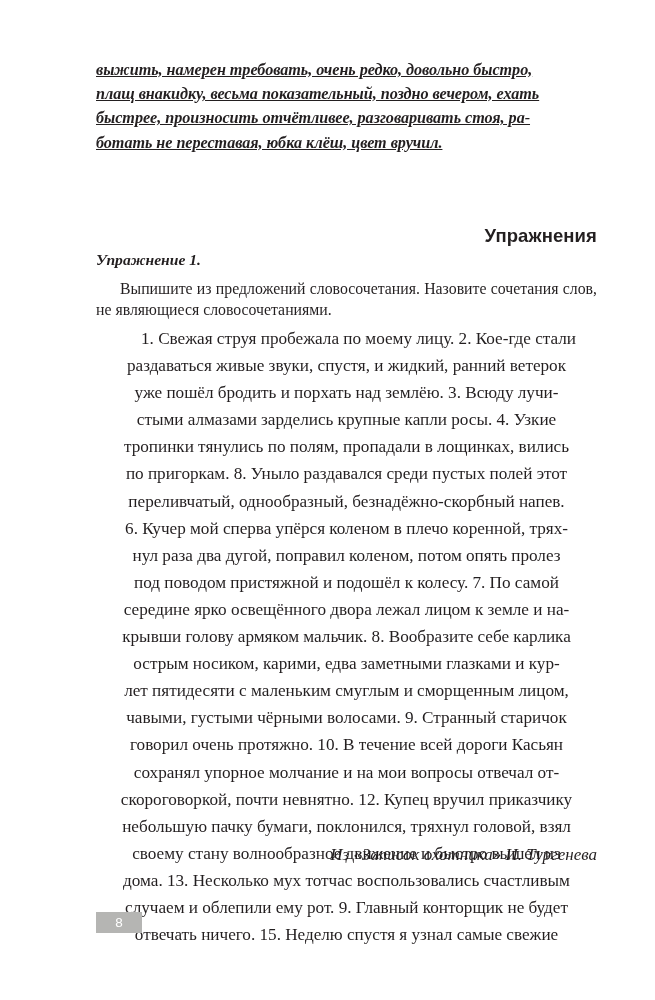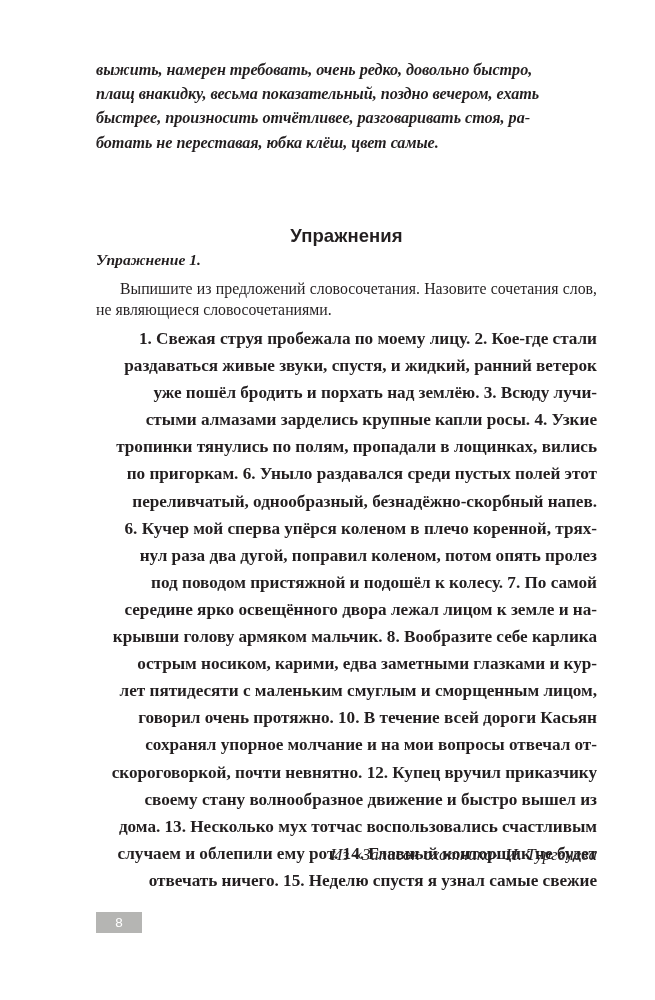--- a/index.html
+++ b/index.html
@@ -37,32 +37,33 @@
     width: 501px;
     font-family: "Liberation Serif", "DejaVu Serif", serif;
     font-style: italic;
     font-weight: 600;
     font-size: 16.2px;
     line-height: 24.2px;
     text-align: justify;
     text-justify: inter-word;
     letter-spacing: -0.05px;
     color: #231f20;
+    text-decoration: underline;
   }
   .vocab-block .last-line {
     text-align: left;
   }
 
   
   .section-heading {
     position: absolute;
     top: 212px;
     left: 0;
     width: 501px;
-    text-align: center;
+    text-align: right;
     font-family: "Liberation Sans", "DejaVu Sans", sans-serif;
     font-weight: bold;
     font-size: 18.5px;
     line-height: 24px;
     color: #231f20;
     letter-spacing: 0.1px;
   }
 
   
   .exercise-label {
@@ -104,22 +105,21 @@
     text-justify: inter-word;
     color: #231f20;
     letter-spacing: -0.02px;
   }
   .body-paragraph .line {
     display: block;
     white-space: nowrap;
   }
   .body-paragraph .line.stretch {
     display: flex;
-    justify-content: flex-end;
-    font-weight: bold;
+    justify-content: center;
   }
   .body-paragraph .line.stretch > span {
     white-space: pre;
   }
   .body-paragraph .line.indent {
     padding-left: 24px;
   }
 
   
   .attribution {
@@ -156,21 +156,21 @@
 </head>
 <body>
 
 <div class="page">
   <div class="content">
 
     <div class="vocab-block">
       <div>выжить, намерен требовать, очень редко, довольно быстро,</div>
       <div>плащ внакидку, весьма показательный, поздно вечером, ехать</div>
       <div>быстрее, произносить отчётливее, разговаривать стоя, ра-</div>
-      <div class="last-line">ботать не переставая, юбка клёш, цвет самые.</div>
+      <div class="last-line">ботать не переставая, юбка клёш, цвет вручил.</div>
     </div>
 
     <h1 class="section-heading">Упражнения</h1>
 
     <div class="exercise-label">Упражнение 1.</div>
 
     <div class="exercise-instruction">
       <span>Выпишите из предложений словосочетания. Назовите сочетания слов, не являющиеся словосочетаниями.</span>
     </div>
 
@@ -184,21 +184,21 @@
       <span class="line stretch">
           <span>уже пошёл бродить и порхать над землёю. 3. Всюду лучи-</span>
         </span>
       <span class="line stretch">
           <span>стыми алмазами зарделись крупные капли росы. 4. Узкие</span>
         </span>
       <span class="line stretch">
           <span>тропинки тянулись по полям, пропадали в лощинках, вились</span>
         </span>
       <span class="line stretch">
-          <span>по пригоркам. 6. Уныло раздавался среди пустых полей этот</span>
+          <span>по пригоркам. 8. Уныло раздавался среди пустых полей этот</span>
         </span>
       <span class="line stretch">
           <span>переливчатый, однообразный, безнадёжно-скорбный напев.</span>
         </span>
       <span class="line stretch">
           <span>6. Кучер мой сперва упёрся коленом в плечо коренной, трях-</span>
         </span>
       <span class="line stretch">
           <span>нул раза два дугой, поправил коленом, потом опять пролез</span>
         </span>
@@ -211,36 +211,42 @@
       <span class="line stretch">
           <span>крывши голову армяком мальчик. 8. Вообразите себе карлика</span>
         </span>
       <span class="line stretch">
           <span>острым носиком, карими, едва заметными глазками и кур-</span>
         </span>
       <span class="line stretch">
           <span>лет пятидесяти с маленьким смуглым и сморщенным лицом,</span>
         </span>
       <span class="line stretch">
+          <span>чавыми, густыми чёрными волосами. 9. Странный старичок</span>
+        </span>
+      <span class="line stretch">
           <span>говорил очень протяжно. 10. В течение всей дороги Касьян</span>
         </span>
       <span class="line stretch">
           <span>сохранял упорное молчание и на мои вопросы отвечал от-</span>
         </span>
       <span class="line stretch">
           <span>скороговоркой, почти невнятно. 12. Купец вручил приказчику</span>
         </span>
       <span class="line stretch">
+          <span>небольшую пачку бумаги, поклонился, тряхнул головой, взял</span>
+        </span>
+      <span class="line stretch">
           <span>своему стану волнообразное движение и быстро вышел из</span>
         </span>
       <span class="line stretch">
           <span>дома. 13. Несколько мух тотчас воспользовались счастливым</span>
         </span>
       <span class="line stretch">
-          <span>случаем и облепили ему рот. 14. Главный конторщик не будет</span>
+          <span>случаем и облепили ему рот. 9. Главный конторщик не будет</span>
         </span>
       <span class="line stretch">
           <span>отвечать ничего. 15. Неделю спустя я узнал самые свежие</span>
         </span>
 
     </div>
 
     <div class="attribution">Из «Записок охотника» И. Тургенева</div>
 
   </div>

